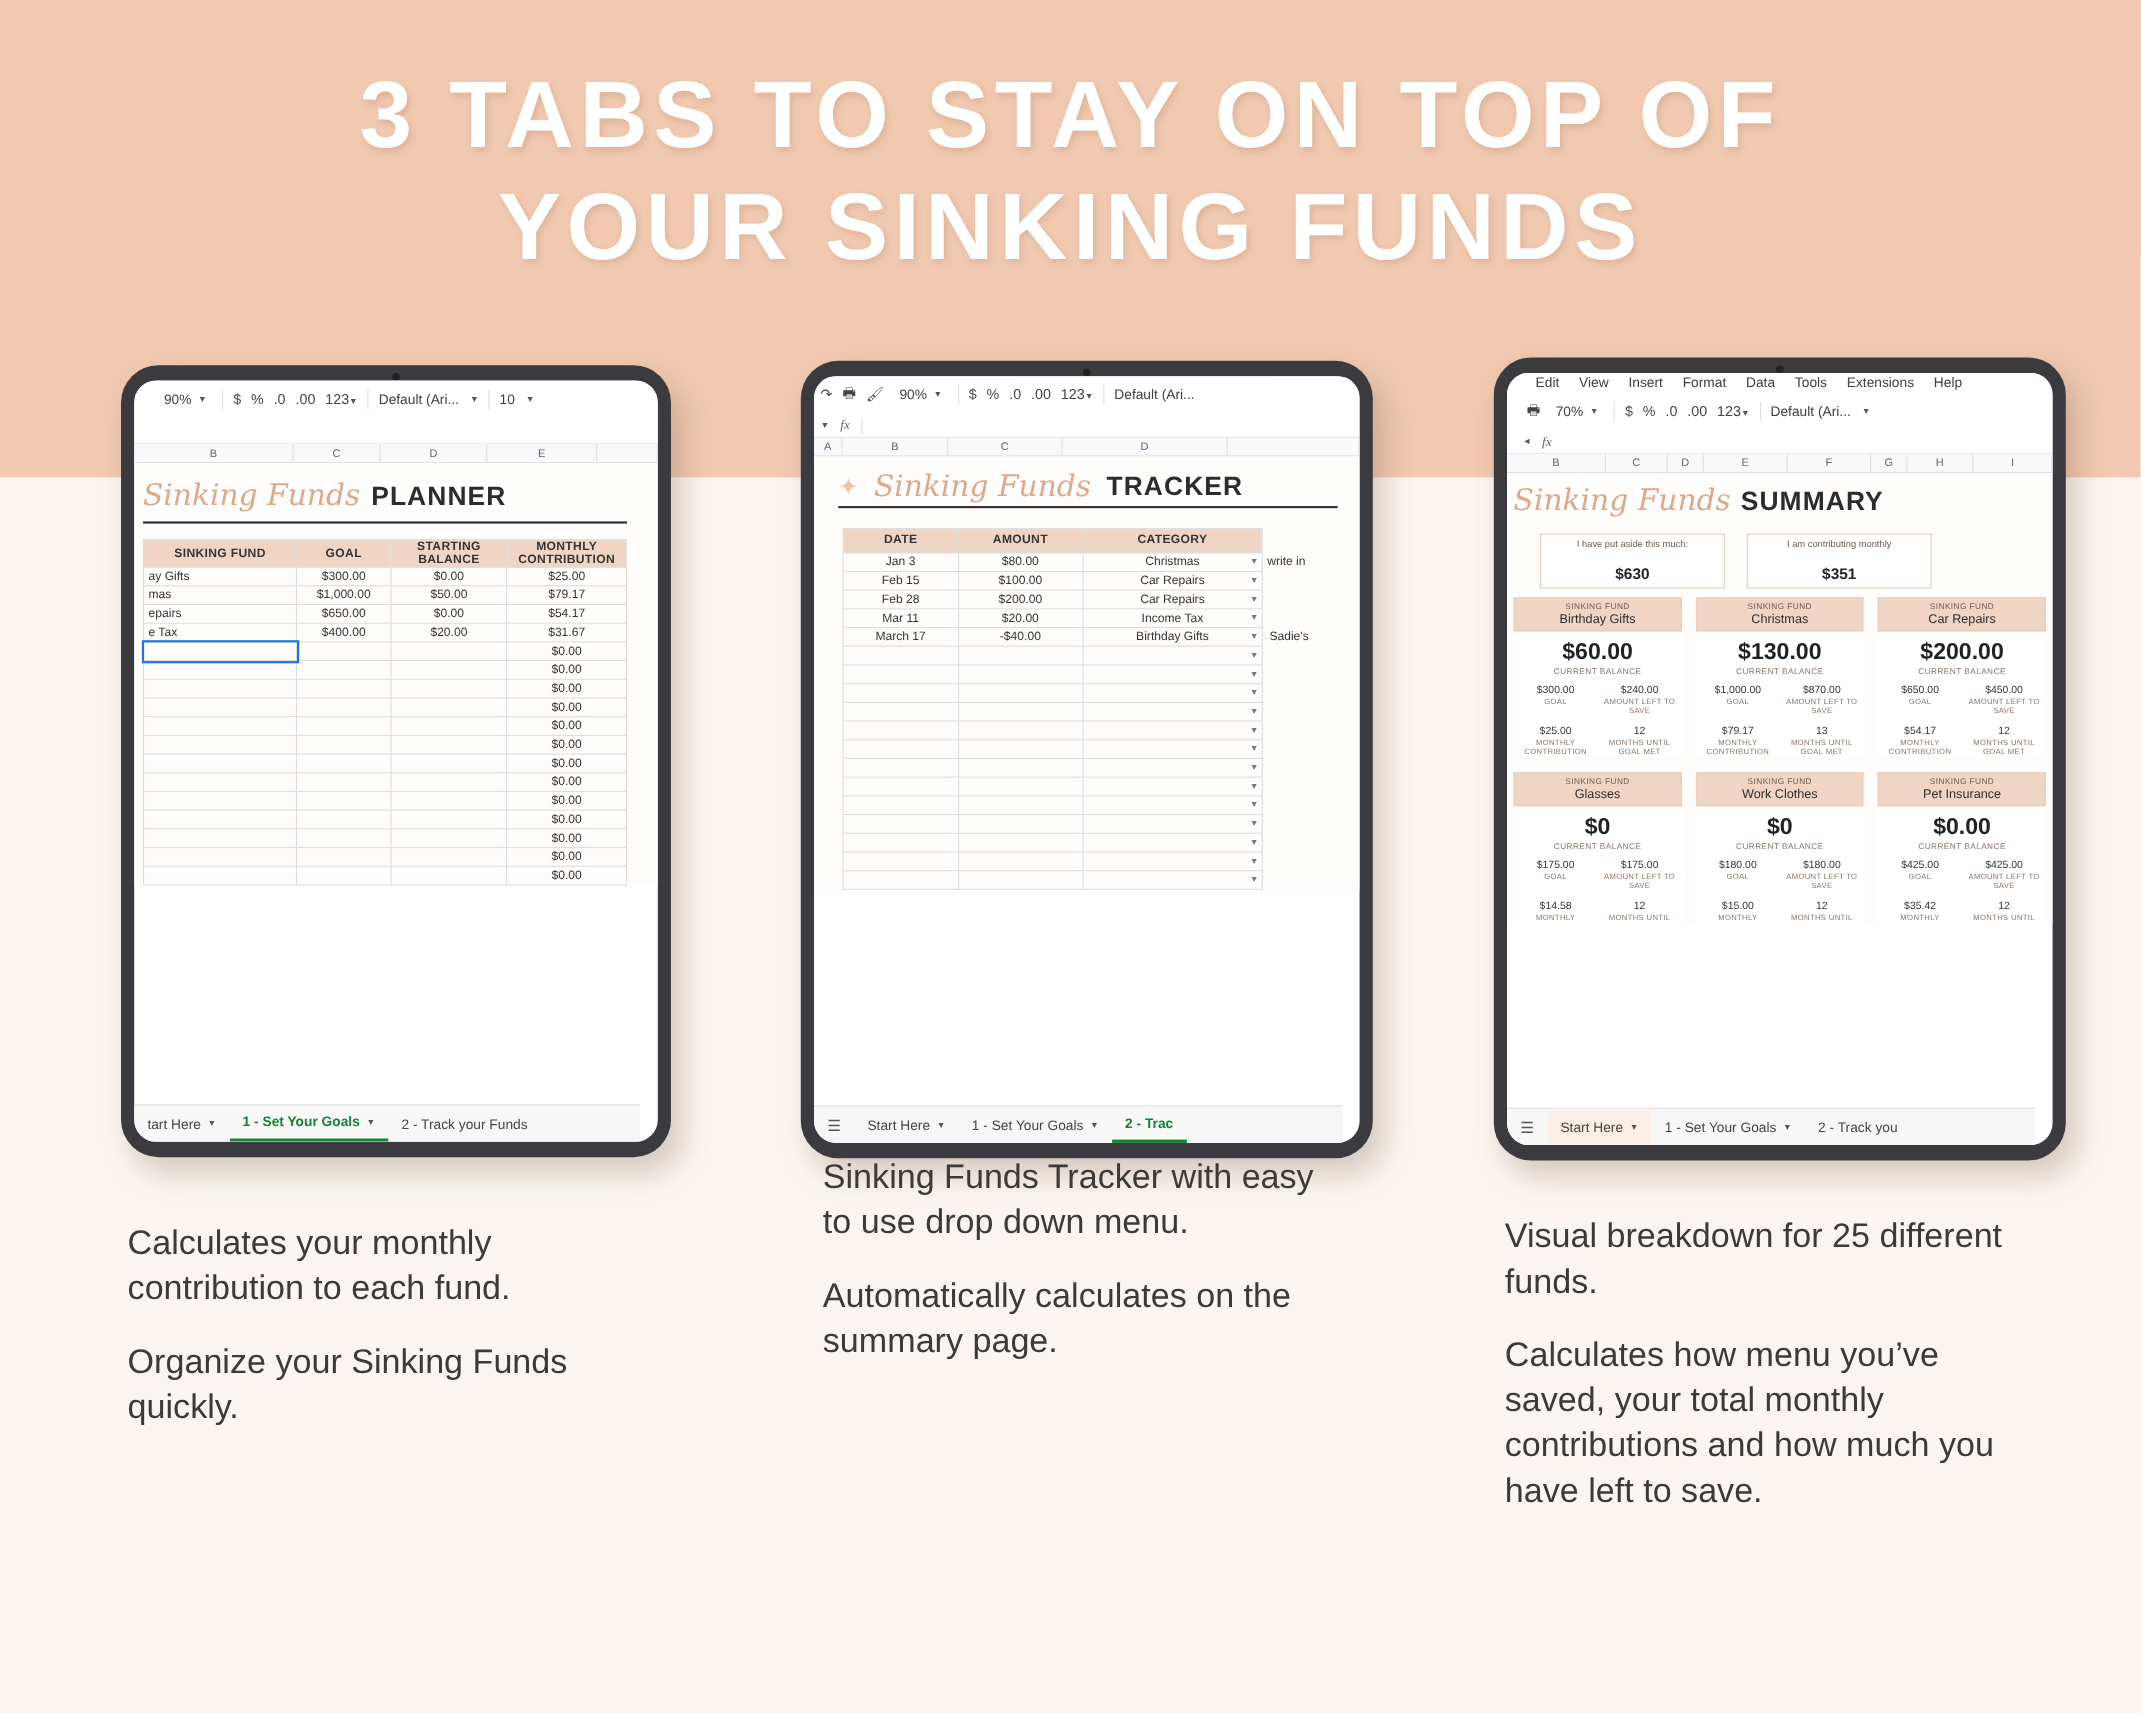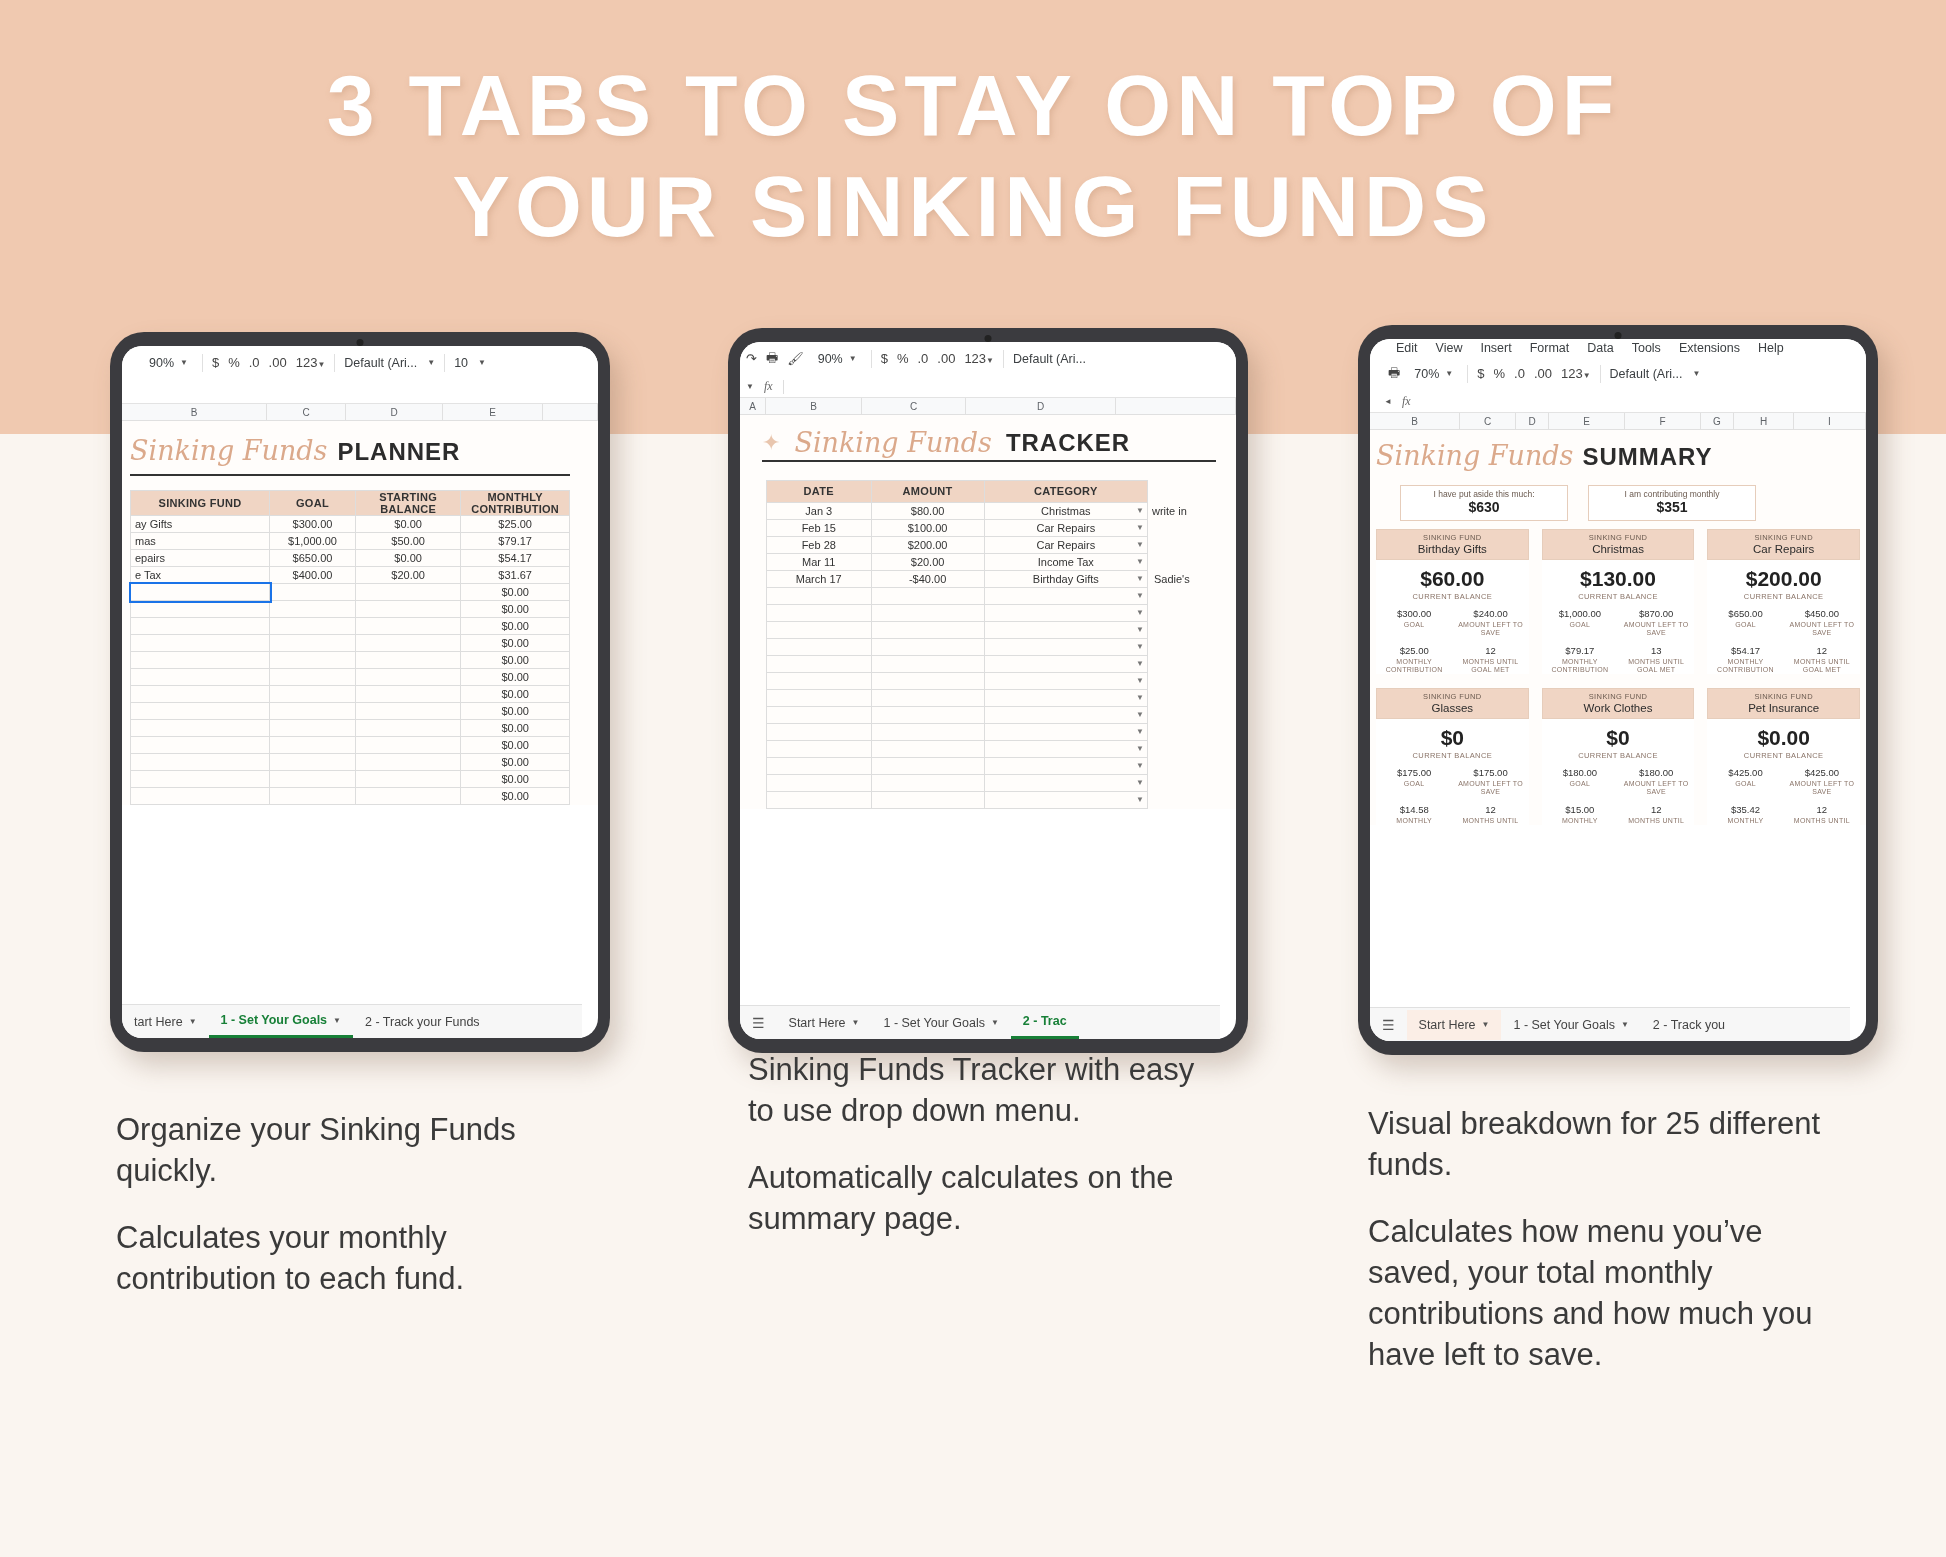--- a/index.html
+++ b/index.html
@@ -134,21 +134,21 @@
   .tab.active { color:#188038; font-weight:bold; border-bottom:3px solid #188038; }
   .tab.sel2 { background:#fbeee6; }
 
   
   .topstats { display:flex; gap:14px; justify-content:center; padding:10px 0 8px 0; }
   .stat {
     border:1px solid #e6cdbb; width:168px; text-align:center; padding:3px 2px 5px;
     background:#fff;
   }
   .stat .lab { font-size:8.5px; color:#6b5b50; }
-  .stat .val { font-size:14px; font-weight:bold; color:#222; margin-top:0; }
+  .stat .val { font-size:14px; font-weight:bold; color:#222; margin-top:14px; }
 
   .cardgrid { display:flex; gap:13px; padding:0 6px; }
   .card { width:168px; background:#fff; }
   .card .chead {
     background:#f0d5c4; text-align:center; padding:3px 0 4px;
     border:1px solid #e6cdbb;
   }
   .card .chead .k { font-size:7.5px; color:#6b5b50; letter-spacing:.4px; }
   .card .chead .n { font-size:11.5px; color:#2c2c2c; margin-top:1px; }
   .card .amt { text-align:center; font-size:21px; font-weight:bold; color:#222; padding:7px 0 1px; }
@@ -821,22 +821,22 @@
           <span class="caret">▼</span>
         </span>
       <span class="tab">
           <span>2 - Track you</span>
         </span>
     </div>
   </div>
 </div>
 
 <div class="caption" id="cap1">
+  <p>Calculates your monthly contribution to each fund.</p>
   <p>Organize your Sinking Funds quickly.</p>
-  <p>Calculates your monthly contribution to each fund.</p>
 </div>
 <div class="caption" id="cap2">
   <p>Sinking Funds Tracker with easy to use drop down menu.</p>
   <p>Automatically calculates on the summary page.</p>
 </div>
 <div class="caption" id="cap3">
   <p>Visual breakdown for 25 different funds.</p>
   <p>Calculates how menu you’ve saved, your total monthly contributions and how much you have left to save.</p>
 </div>
 

